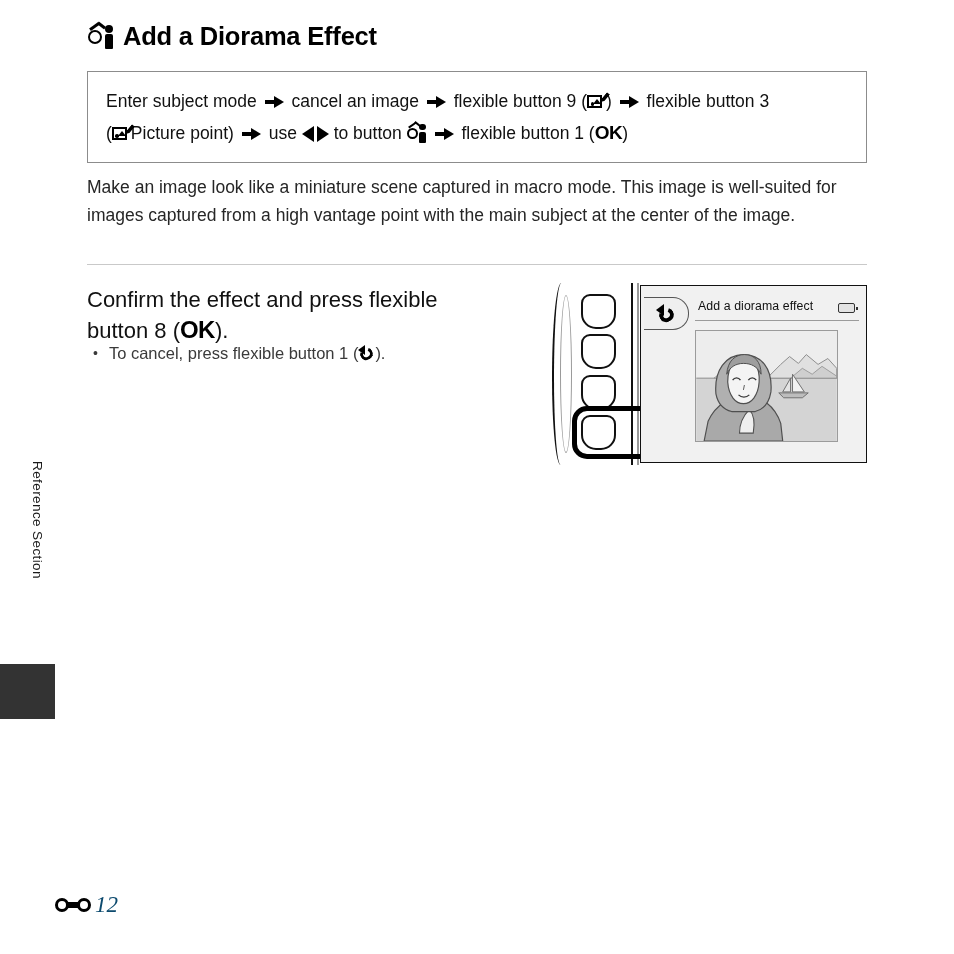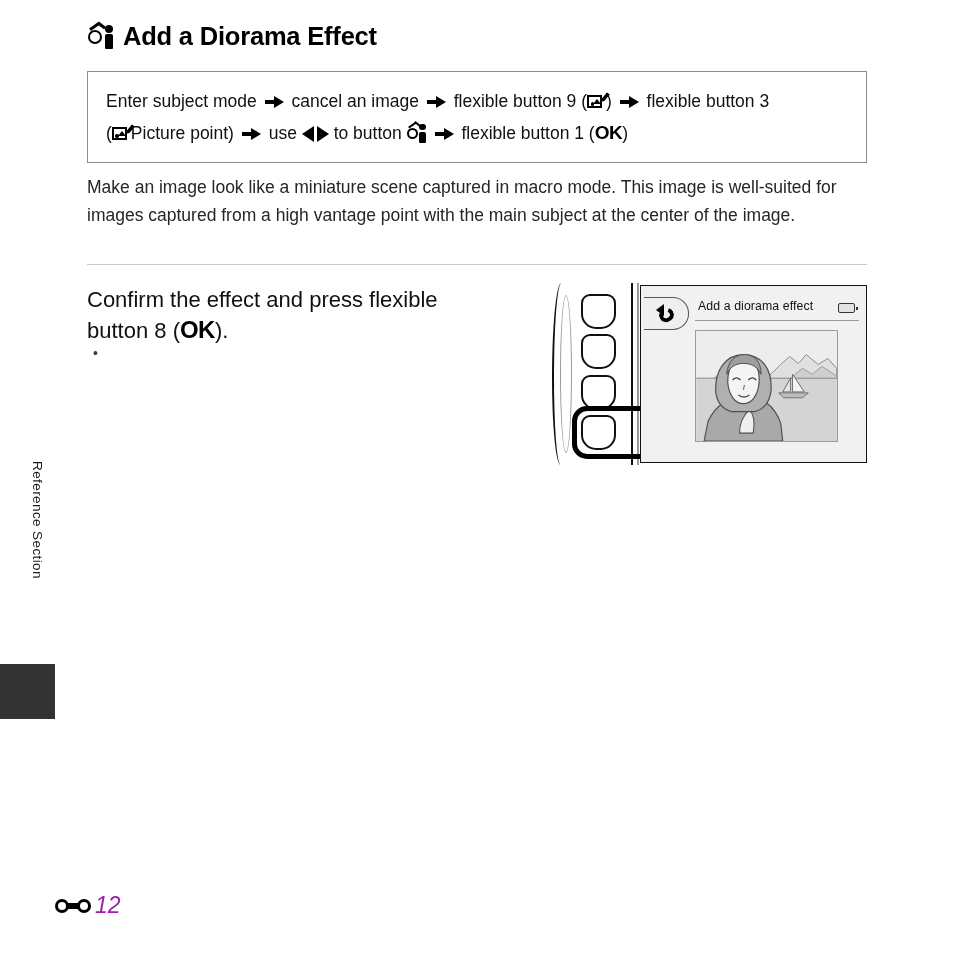--- a/index.html
+++ b/index.html
@@ -505,20 +505,23 @@
 <div id="section-divider"></div>
 
 <div id="step-heading">
   <span>Confirm the effect and press flexible</span>
   <br>
   <span>button 8 (</span><span class="ico-ok" style="font-size:24px">OK</span><span>).</span>
 </div>
 
 <div id="step-bullet">
   <span class="bdot">•</span>
+  <span>
+    <span>To cancel, press flexible button 1 (</span><span class="ico-back"><span class="b-arc"></span><span class="b-head"></span></span><span>).</span>
+  </span>
 </div>
 
 <div id="camera-figure">
 
   <div class="cam-arc-outer"></div>
   <div class="cam-arc-inner"></div>
   <div class="cam-bar-a"></div>
   <div class="cam-bar-b"></div>
 
   <div class="flex-btn" id="flex-btn-1"></div>
@@ -577,14 +580,14 @@
     </div>
   </div>
 </div>
 
 <div style="position:absolute;left:55px;top:892px;display:flex;align-items:center;gap:4px;">
   <span style="position:relative;display:inline-block;width:36px;height:18px;">
     <span style="position:absolute;left:0;top:2px;width:14px;height:14px;border:3.4px solid #000;border-radius:50%;box-sizing:border-box;"></span>
     <span style="position:absolute;right:0;top:2px;width:14px;height:14px;border:3.4px solid #000;border-radius:50%;box-sizing:border-box;"></span>
     <span style="position:absolute;left:12px;top:6px;width:12px;height:6px;background:#000;"></span>
   </span>
-  <span style="font-size:23px;font-style:italic;font-family:Liberation Sans, sans-serif;color:#a21caf;">12</span>
+  <span style="font-size:23px;font-style:italic;font-family:Liberation Serif, serif;color:#0c4a6e;">12</span>
 </div>
 
 </body></html>

